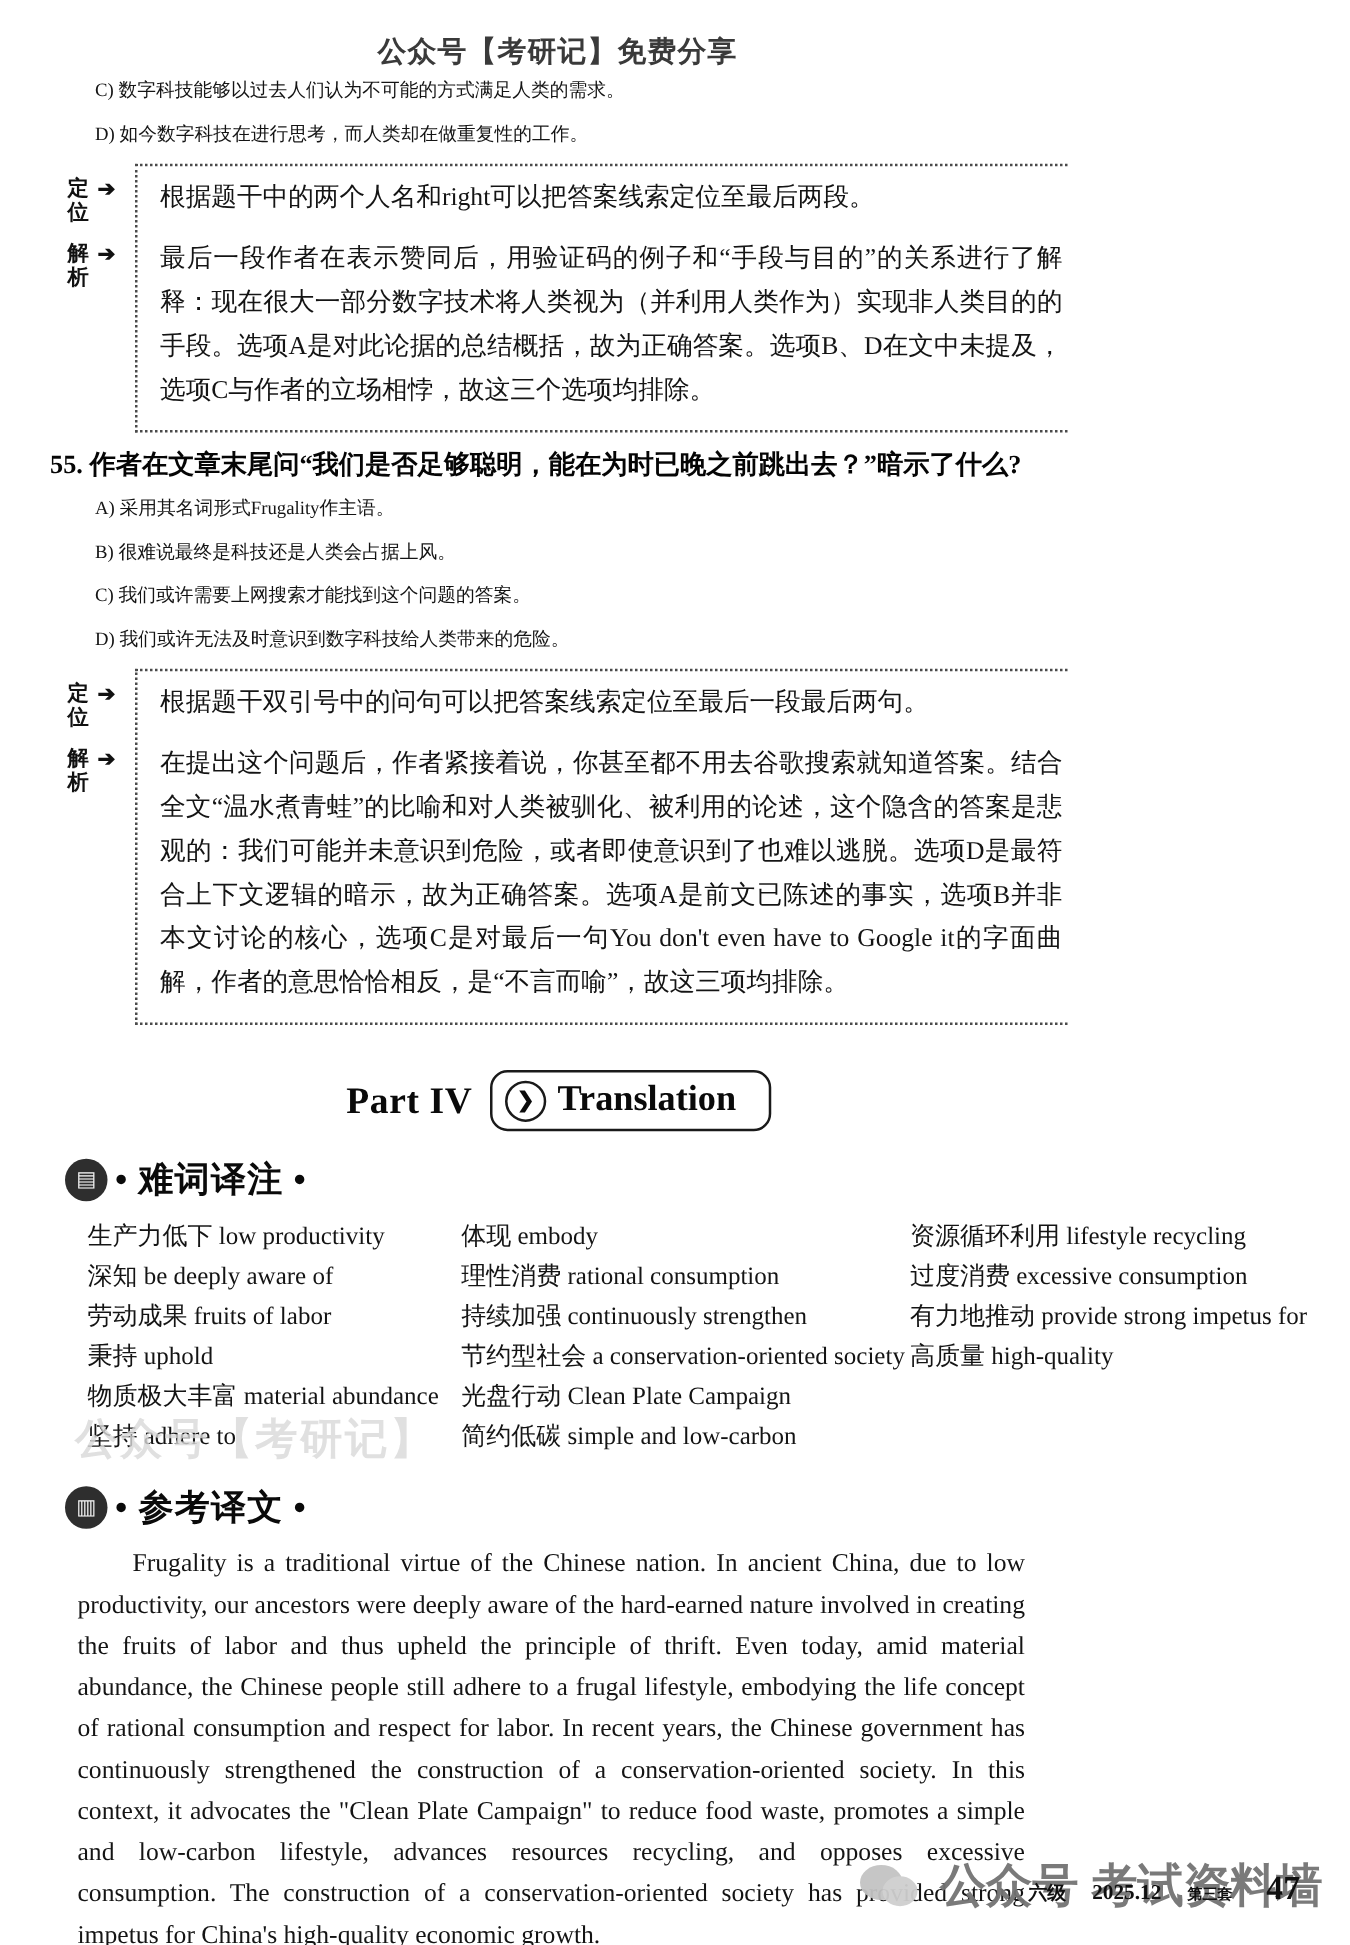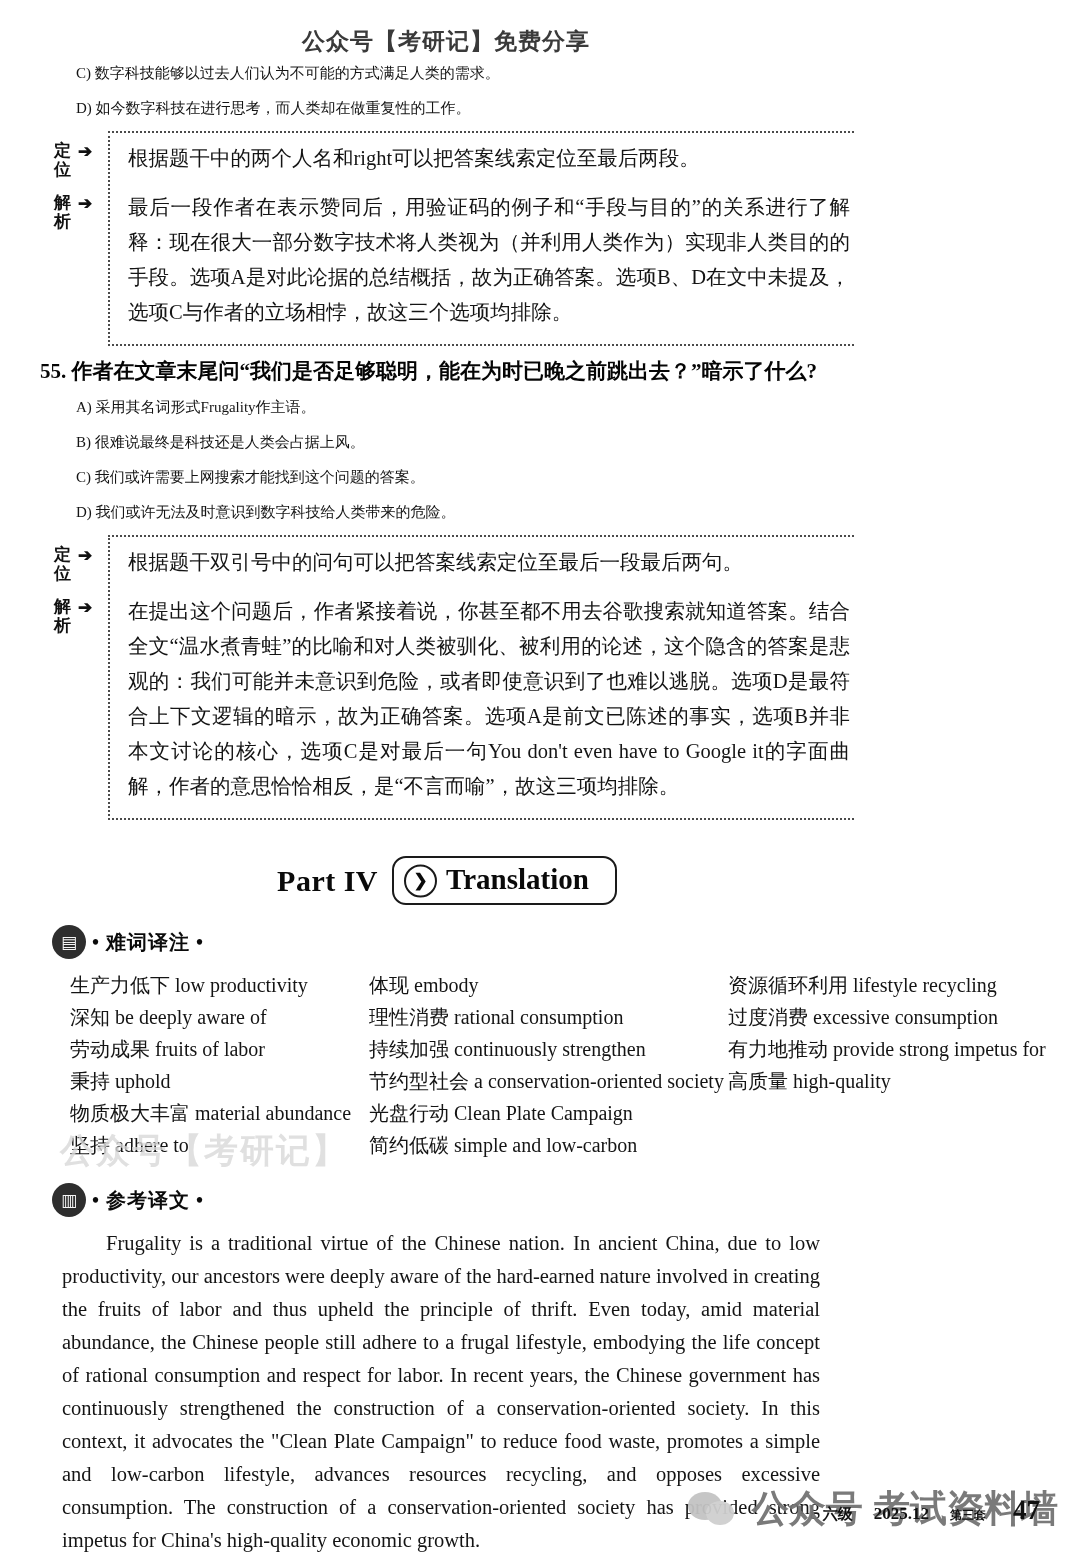--- a/index.html
+++ b/index.html
@@ -158,21 +158,21 @@
     background: #2e2e2e;
     color: #f4f4f4;
     display: flex;
     align-items: center;
     justify-content: center;
     font-size: 17px;
     flex: 0 0 auto;
     font-family: "DejaVu Sans", sans-serif;
   }
   .sec-title {
-    font-size: 20px;
+    font-size: 28px;
     font-weight: bold;
     color: #0a0a0a;
     letter-spacing: 1px;
   }
 
   
   .vocab {
     display: grid;
     grid-template-columns: 295px 355px auto;
     margin: 2px 0 0 10px;

